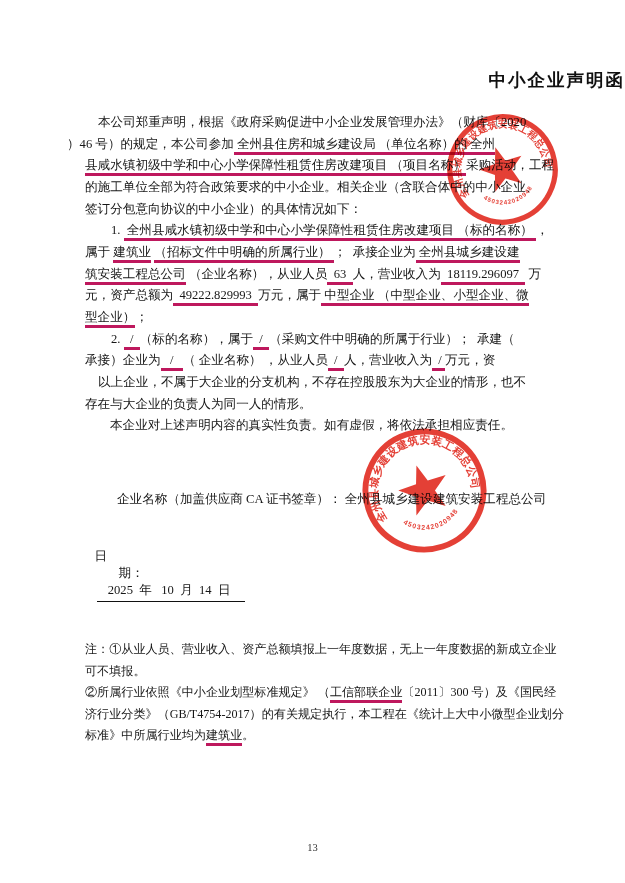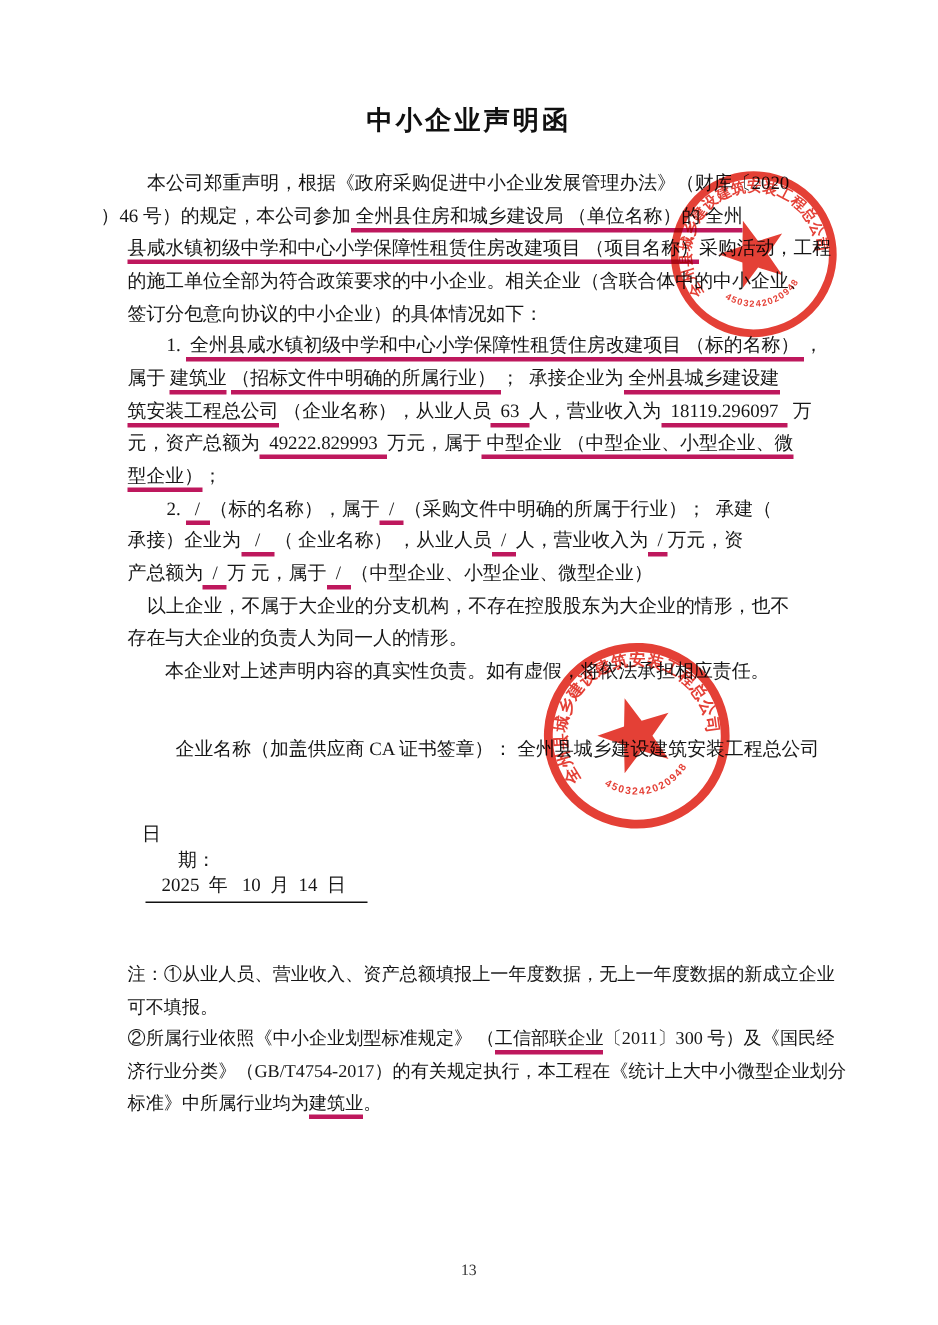--- a/index.html
+++ b/index.html
@@ -1,18 +1,18 @@
 <!DOCTYPE html>
 <html><head>
 <meta charset="utf-8">
 <style>
   html,body{margin:0;padding:0;background:#ffffff;}
   .page{position:relative;width:625px;height:883px;background:#ffffff;overflow:hidden;
         font-family:"Liberation Serif","DejaVu Serif",serif;color:#161616;}
-  .doc-title{position:absolute;top:68px;left:0;width:625px;text-align:center;
+  .doc-title{position:absolute;top:68px;left:0;width:625px;text-align:right;
              font-size:17.5px;font-weight:700;letter-spacing:2px;color:#101010;}
   .doc-body{position:absolute;left:85px;top:112px;width:470px;
             font-size:12.6px;line-height:21.65px;}
   .doc-notes{position:absolute;left:85px;top:614px;width:475px;
              font-size:12.1px;line-height:21.5px;margin-top:25px;}
   .tl{white-space:pre;}
   .u{border-bottom:3px solid #be185d;padding-bottom:1px;}
   .sig-line{position:absolute;left:117px;top:491px;font-size:12.6px;white-space:pre;}
   .date-line{position:absolute;left:82px;top:533px;font-size:12.6px;white-space:pre;}
   .date-label-left{display:inline-block;}
@@ -40,21 +40,20 @@
       <div class="tl"><span class="u">县咸水镇初级中学和中心小学保障性租赁住房改建项目 （项目名称）</span><span>采购活动，工程</span></div>
       <div class="tl"><span>的施工单位全部为符合政策要求的中小企业。相关企业（含联合体中的中小企业、</span></div>
       <div class="tl"><span>签订分包意向协议的中小企业）的具体情况如下：</span></div>
       <div class="tl" style="margin-left: 26px;"><span>1. </span><span class="u"> 全州县咸水镇初级中学和中心小学保障性租赁住房改建项目 （标的名称） </span><span>，</span></div>
       <div class="tl"><span>属于 </span><span class="u">建筑业</span><span> </span><span class="u">（招标文件中明确的所属行业） </span><span>；  承接企业为</span><span class="u"> 全州县城乡建设建</span></div>
       <div class="tl"><span class="u">筑安装工程总公司</span><span> （企业名称），从业人员</span><span class="u">  63  </span><span>人，营业收入为</span><span class="u">  18119.296097  </span><span> 万</span></div>
       <div class="tl"><span>元，资产总额为</span><span class="u">  49222.829993  </span><span>万元，属于</span><span class="u"> 中型企业 （中型企业、小型企业、微</span></div>
       <div class="tl"><span class="u">型企业）</span><span>；</span></div>
       <div class="tl" style="margin-left: 26px;"><span>2. </span><span class="u">  /  </span><span>（标的名称），属于</span><span class="u">  /  </span><span>（采购文件中明确的所属于行业）；  承建（</span></div>
       <div class="tl"><span>承接）企业为</span><span class="u">   /   </span><span>（ 企业名称） ，从业人员</span><span class="u">  /  </span><span>人，营业收入为</span><span class="u">  / </span><span>万元，资</span></div>
-      <div class="tl"><span>产总额为</span><span class="u">  /  </span><span>万 元，属于</span><span class="u">  /  </span><span>（中型企业、小型企业、微型企业）</span></div>
       <div class="tl" style="margin-left: 13px;"><span>以上企业，不属于大企业的分支机构，不存在控股股东为大企业的情形，也不</span></div>
       <div class="tl"><span>存在与大企业的负责人为同一人的情形。</span></div>
       <div class="tl" style="margin-left: 25px;"><span>本企业对上述声明内容的真实性负责。如有虚假，将依法承担相应责任。</span></div>
     </div>
 
   <div class="sig-line"><span>企业名称（加盖供应商 CA 证书签章）： </span><span>全州县城乡建设建筑安装工程总公司</span></div>
 
   <div class="date-line">
     <span class="date-label-left">日</span>
     <span class="date-label-right">期：</span>

